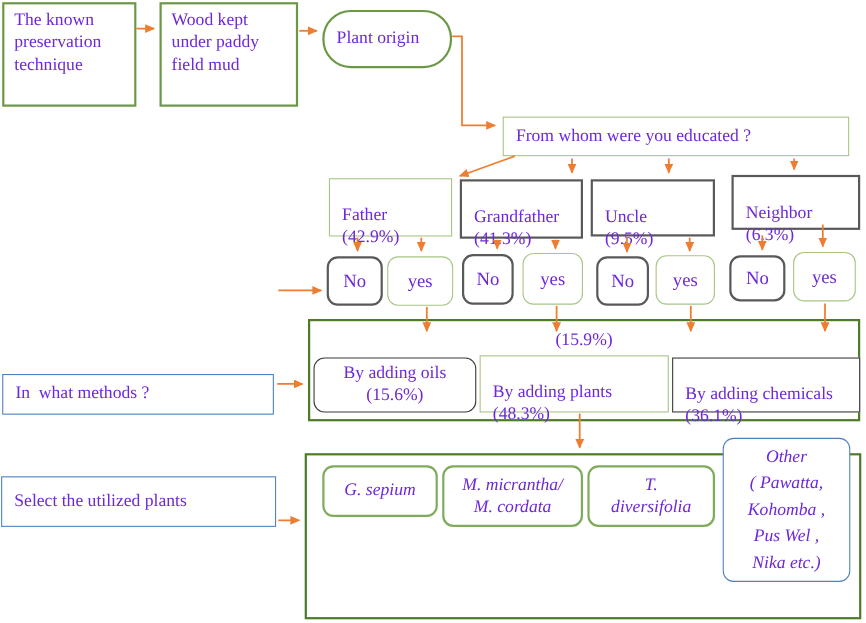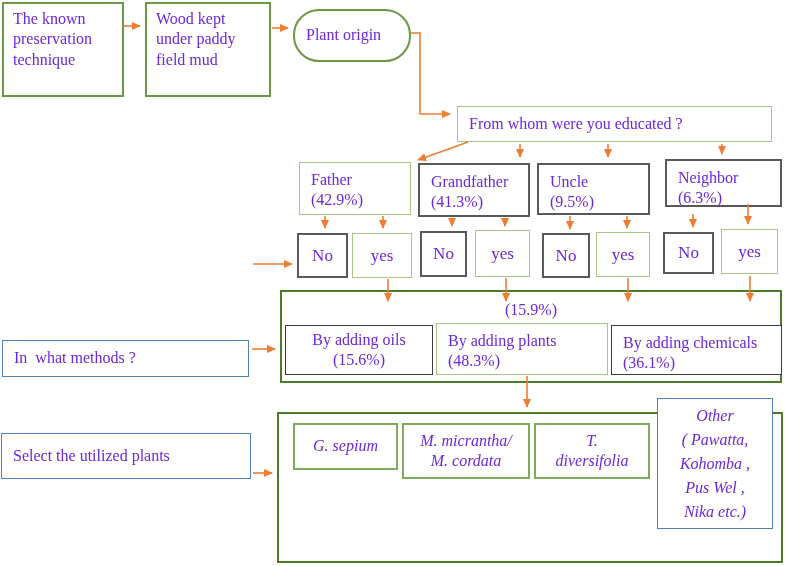--- a/index.html
+++ b/index.html
@@ -16,22 +16,22 @@
   .bd-gtop   { border:2px solid #6B9844; }   
   .bd-gmid   { border:2px solid #7FAB5C; }   
   .bd-glight { border:1.5px solid #A8C586; } 
   .bd-dark   { border:2px solid #595959; }   
   .bd-dark1  { border:1px solid #3b3b3b; }   
   .bd-blue   { border:1.5px solid #4F81BD; } 
   .bd-gdark  { border:2.5px solid #4E7B2A; } 
   
   .al-top   { padding:5px 9px; }
   .al-vc    { display:flex; align-items:center; padding-left:11px; }
-  .al-ctr   { display:flex; align-items:center; justify-content:center; text-align:center; }
-  .al-tl    { padding:7px 11px; }
+  .al-ctr   { display:flex; align-items:center; justify-content:center; text-align:center;border-radius:10px; }
+  .al-tl    { padding:23px 11px; }
   .fs17 { font-size:17px; }
   .it   { font-style:italic; }
   .lh-wide { line-height:1.5; }
   .pct-label { position:absolute; text-align:center; font-size:16px; background:transparent; }
   svg.connectors { position:absolute; left:0; top:0; pointer-events:none; }
   svg.connectors line, svg.connectors polyline {
     stroke:#ED7D31; stroke-width:1.6; fill:none;
   }
 </style>
 </head>

